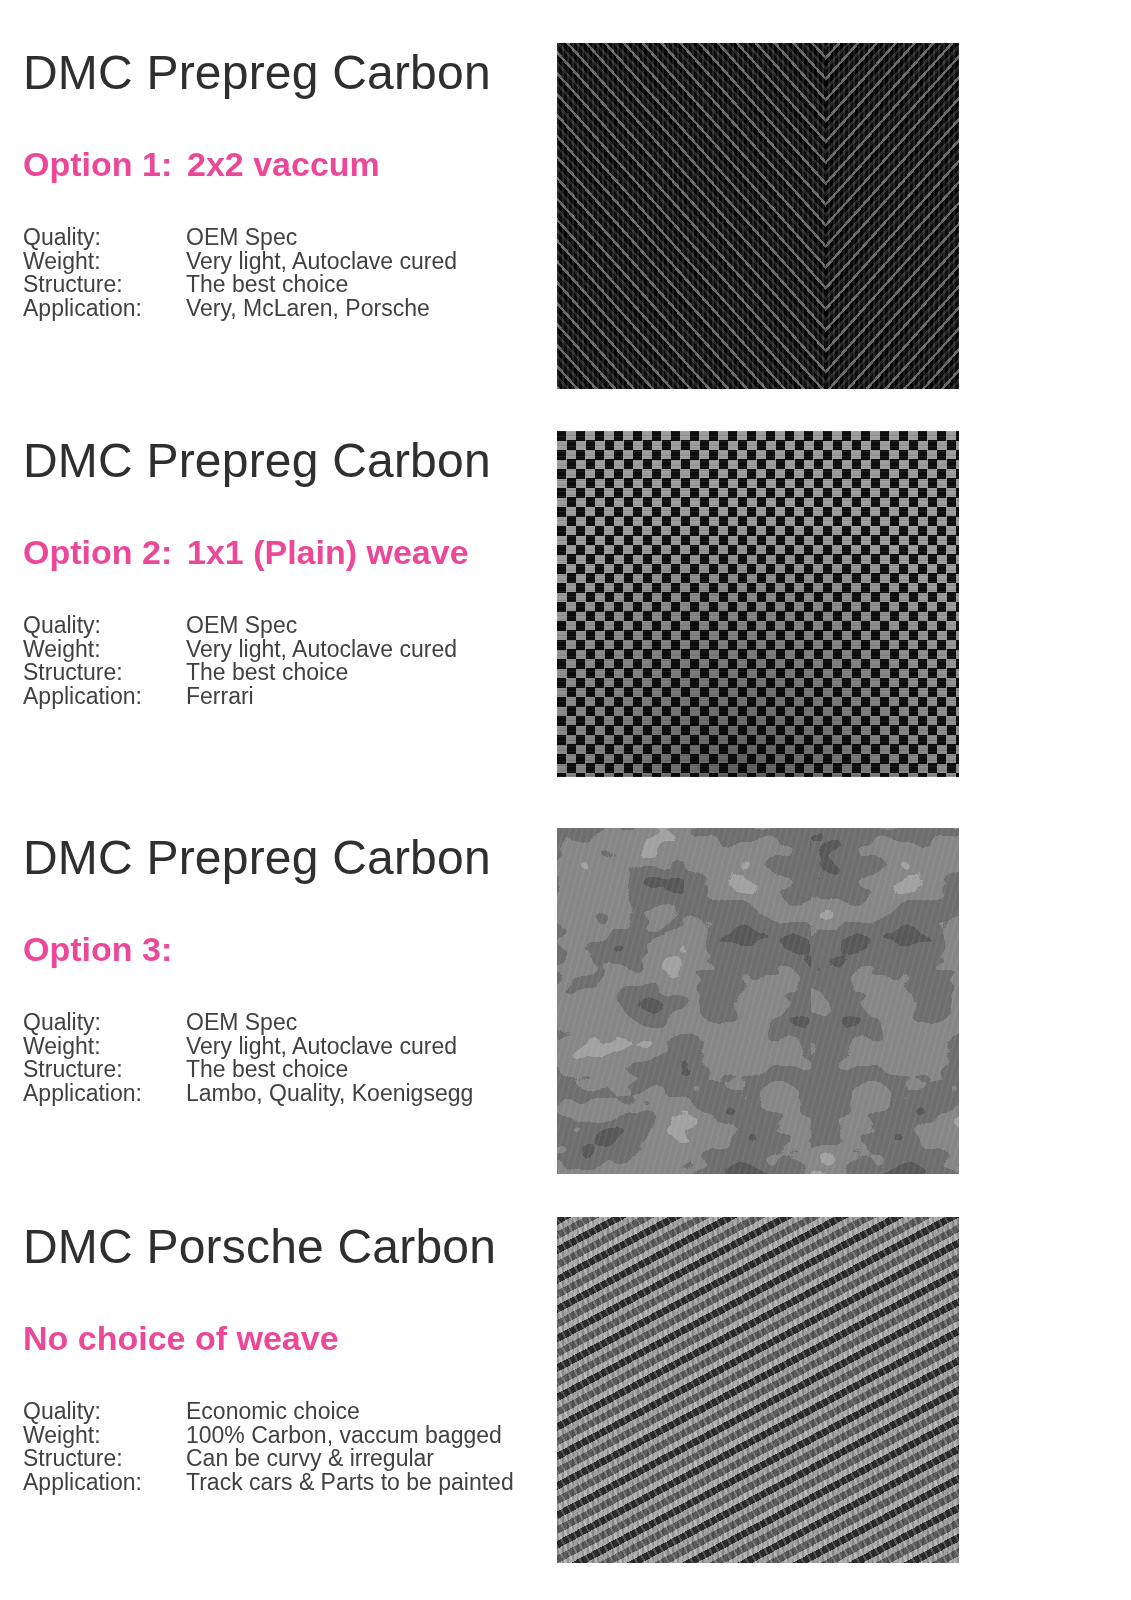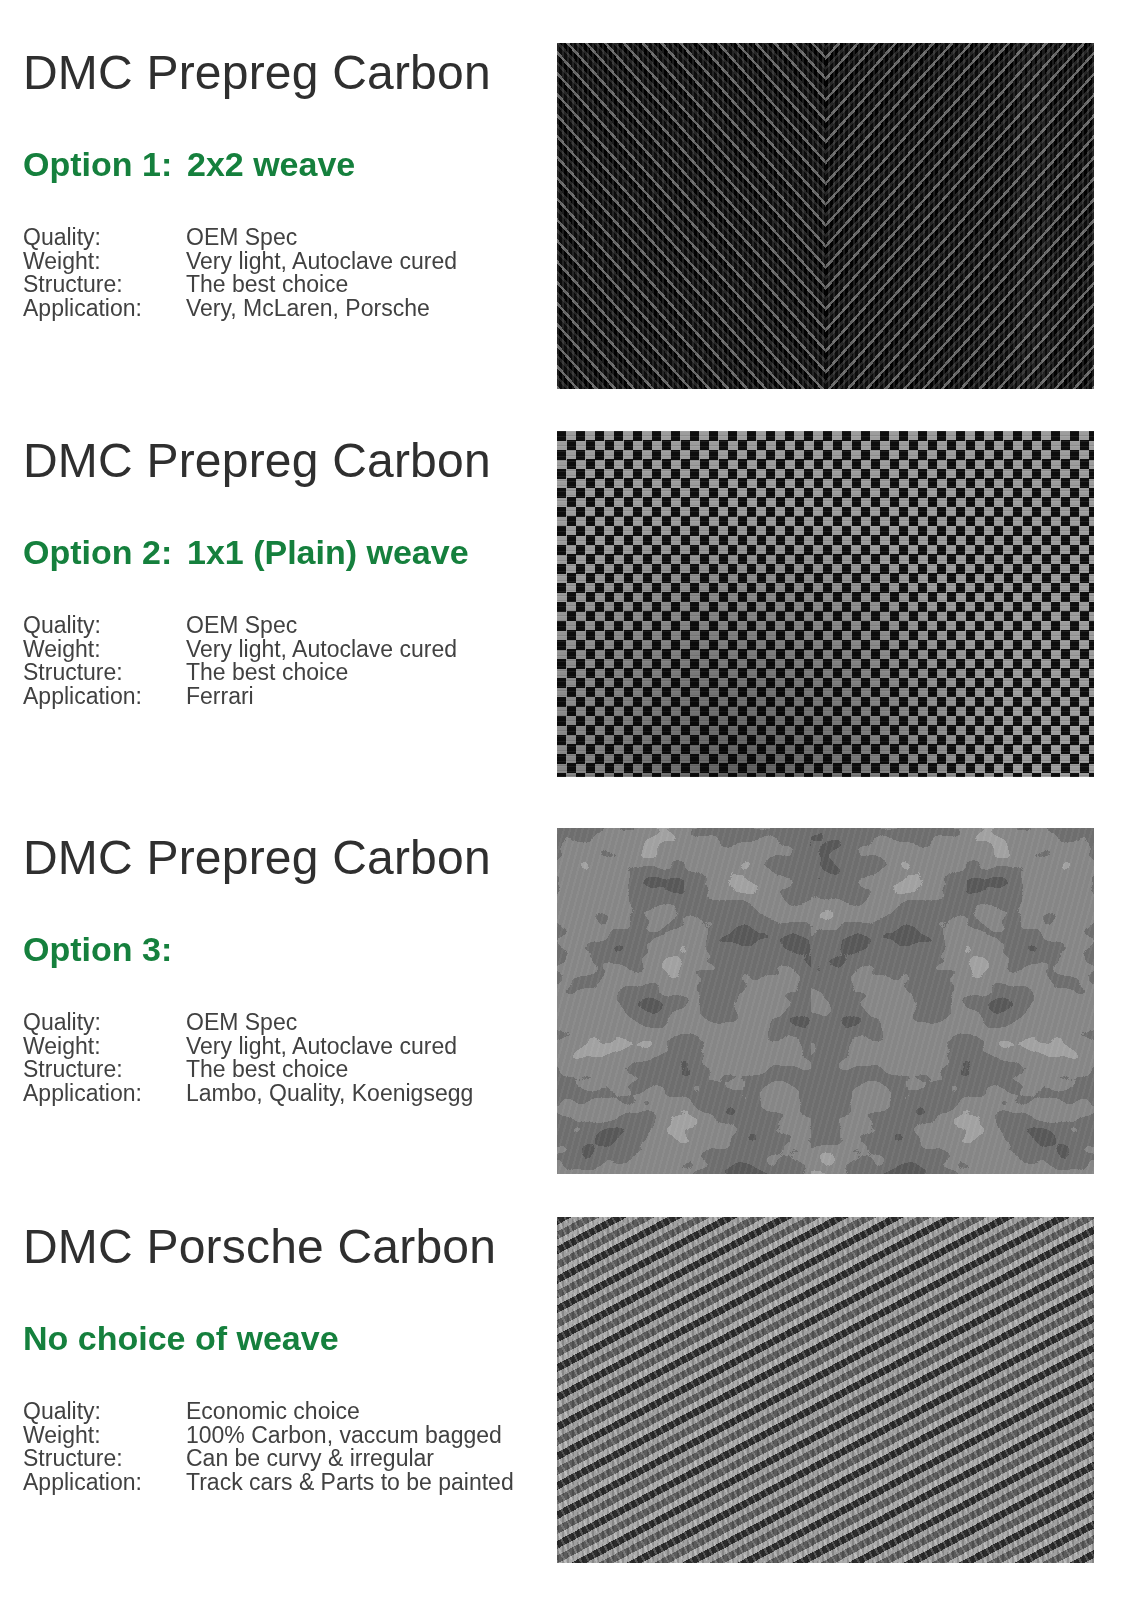--- a/index.html
+++ b/index.html
@@ -1,38 +1,38 @@
 <!DOCTYPE html>
 <html><head>
 <meta charset="utf-8">
 <style>
   html,body{margin:0;padding:0;background:#ffffff;}
   .page{
     position:relative;
-    width:1131px;
+    width:959px;
     height:1600px;
     background:#ffffff;
     font-family:"Liberation Sans", sans-serif;
     overflow:hidden;
   }
   .sec{position:absolute;left:0;width:1131px;height:346px;}
   .sec1{top:43px;}
   .sec2{top:431px;}
   .sec3{top:828px;}
   .sec4{top:1217px;}
 
   .title{
     position:absolute;left:23px;top:6px;margin:0;
     font-size:48px;font-weight:400;line-height:1;
     letter-spacing:0.2px;color:#2f2f2f;white-space:nowrap;
   }
   .opt{
     position:absolute;left:23px;top:103px;display:flex;
     font-size:34px;font-weight:700;line-height:1.1;
-    color:#15803d;white-space:nowrap;
+    color:#ec4899;white-space:nowrap;
   }
   .opt-label{min-width:164px;}
   .specs{
     position:absolute;left:23px;top:183px;
     font-size:23px;line-height:23.6px;color:#414141;
   }
   .row{display:flex;}
   .lab{width:163px;flex:none;}
   .val{white-space:nowrap;}
 
@@ -89,21 +89,21 @@
 </style>
 </head>
 <body>
 
 <div class="page">
 
   <section class="sec sec1">
     <h1 class="title">DMC Prepreg Carbon</h1>
     <div class="opt">
       <span class="opt-label">Option 1:</span>
-      <span class="opt-value">2x2 weave</span>
+      <span class="opt-value">2x2 vaccum</span>
     </div>
     <div class="specs">
       <div class="row">
         <span class="lab">Quality:</span>
         <span class="val">OEM Spec</span>
       </div>
       <div class="row">
         <span class="lab">Weight:</span>
         <span class="val">Very light, Autoclave cured</span>
       </div>

